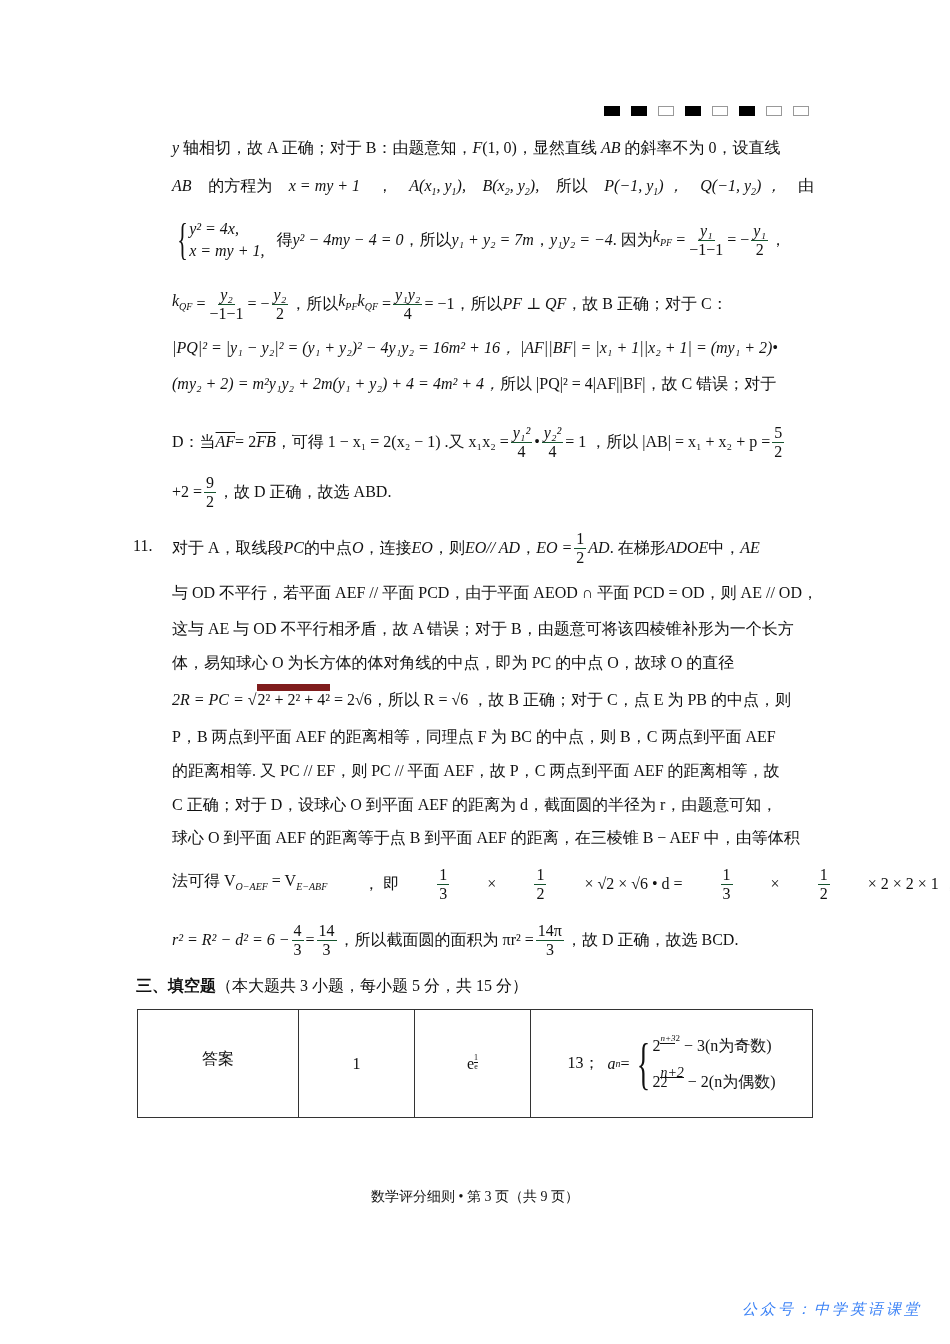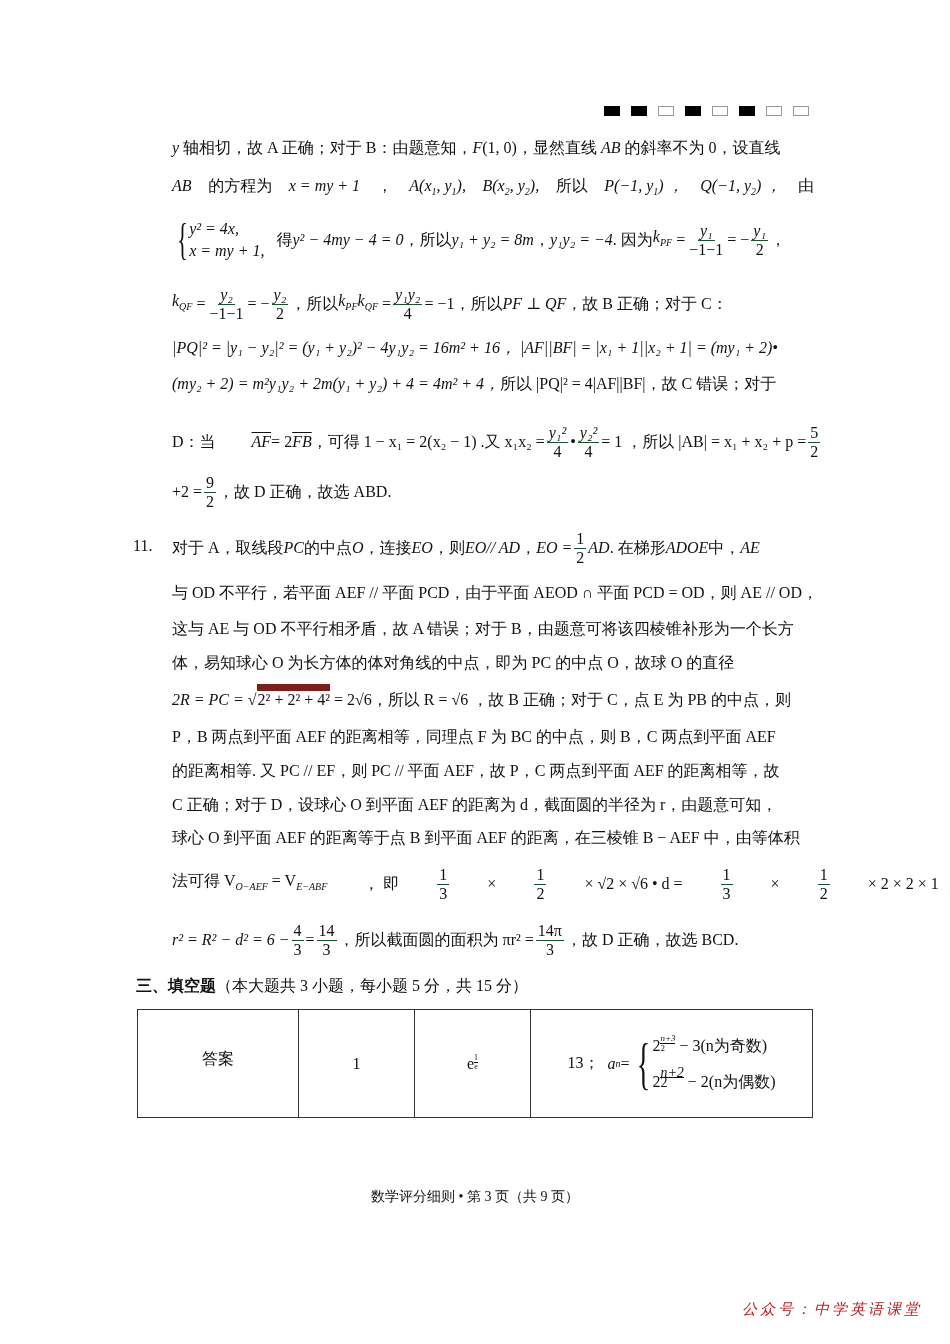--- a/index.html
+++ b/index.html
@@ -20,21 +20,21 @@
   .brace { display:inline-flex; vertical-align:middle; align-items:center; }
   .brace .b { font-size:44px; line-height:44px; transform:scaleX(0.5); margin-right:-4px; }
   .brace .rows { display:flex; flex-direction:column; line-height:22px; }
   .sec-title { position:absolute; left:136px; top:976px; font-size:16px; }
   .sec-title b { font-weight:bold; }
   table.ans { position:absolute; left:137px; top:1009px; width:676px; border-collapse:collapse; font-size:16px; }
   table.ans td { border:1px solid #333; text-align:center; }
   table.ans tr.h td { height:46px; }
   table.ans tr.r td { height:96px; }
   .footer { position:absolute; top:1188px; left:0; width:950px; text-align:center; font-size:14px; }
-  .watermark { position:absolute; top:1300px; left:742px; font-size:15px; color:#b91c1c; letter-spacing:3px; font-style:italic; }
+  .watermark { position:absolute; top:1300px; left:742px; font-size:15px; color:#3b82f6; letter-spacing:3px; font-style:italic; }
   .qnum { position:absolute; left:133px; }
 </style>
 </head>
 <body>
 
 <div class="marks">
   <div class="mark filled"></div>
   <div class="mark filled"></div>
   <div class="mark"></div>
   <div class="mark filled"></div>
@@ -62,21 +62,21 @@
 </div>
 
 <div class="line" style="top:218px;height:44px;display:flex;align-items:center;">
   <span class="brace">
     <span class="b">{</span>
     <span class="rows">
         <i>y² = 4x,</i>
         <i>x = my + 1,</i>
       </span>
   </span>
-  <span style="margin-left:12px;">得 </span><i>y² − 4my − 4 = 0</i><span>，所以 </span><i>y₁ + y₂ = 8m</i><span>， </span><i>y₁y₂ = −4</i><span>. 因为 </span>
+  <span style="margin-left:12px;">得 </span><i>y² − 4my − 4 = 0</i><span>，所以 </span><i>y₁ + y₂ = 7m</i><span>， </span><i>y₁y₂ = −4</i><span>. 因为 </span>
   <i><span>k</span><sub>PF</sub></i>&nbsp;=
   <span class="frac">
       <i class="num">y₁</i>
       <span class="den">−1−1</span>
     </span>= −
   <span class="frac">
       <i class="num">y₁</i>
       <span class="den">2</span>
     </span>，
 </div>
@@ -101,21 +101,21 @@
 </div>
 
 <div class="line it" style="top:338px;">|PQ|² = |y₁ − y₂|² = (y₁ + y₂)² − 4y₁y₂ = 16m² + 16，  |AF||BF| = |x₁ + 1||x₂ + 1| = (my₁ + 2)•</div>
 
 <div class="line" style="top:374px;">
   <i>(my₂ + 2) = m²y₁y₂ + 2m(y₁ + y₂) + 4 = 4m² + 4，</i><span>所以 |PQ|² = 4|AF||BF|，故 C 错误；对于</span>
 </div>
 
 <div class="line" style="top:420px;height:44px;display:flex;align-items:center;">
   <span>D：当 </span>
-  <i style="text-decoration:overline;margin-left:36px;">AF</i><span> = 2</span><i style="text-decoration:overline;">FB</i>
+  <i style="text-decoration:overline;">AF</i><span> = 2</span><i style="text-decoration:overline;">FB</i>
   <span>，可得 1 − x₁ = 2(x₂ − 1) .又 x₁x₂ = </span>
   <span class="frac">
       <i class="num">y₁²</i>
       <span class="den">4</span>
     </span>•
   <span class="frac">
       <i class="num">y₂²</i>
       <span class="den">4</span>
     </span>
   <span>= 1 ，所以 |AB| = x₁ + x₂ + p = </span>
@@ -236,21 +236,21 @@
           </sup>
     </td>
     <td>
       <span style="display:inline-flex;align-items:center;">
         <span>13；</span>&nbsp;&nbsp;
         <i>a</i><sub class="it">n</sub>
         <span> = </span>
         <span class="brace">
           <span class="b" style="font-size:56px;line-height:56px;">{</span>
           <span class="rows" style="text-align:left;line-height:36px;">
-            <span><span>2</span><sup style="display:inline-flex;flex-direction:column;font-size:9px;line-height:9px;vertical-align:10px;">
+            <span><span>2</span><sup style="display:inline-flex;flex-direction:row;font-size:9px;line-height:9px;vertical-align:10px;">
                     <i style="border-bottom:1px solid #111;">n+3</i>
                     <span>2</span>
                   </sup><span> − 3(n为奇数)</span></span>
             <span><span>2</span><sup style="display:inline-flex;flex-direction:column;font-size:14px;line-height:9px;vertical-align:10px;">
                     <i style="border-bottom:1px solid #111;">n+2</i>
                     <span>2</span>
                   </sup><span> − 2(n为偶数)</span></span>
           </span>
         </span>
       </span>

